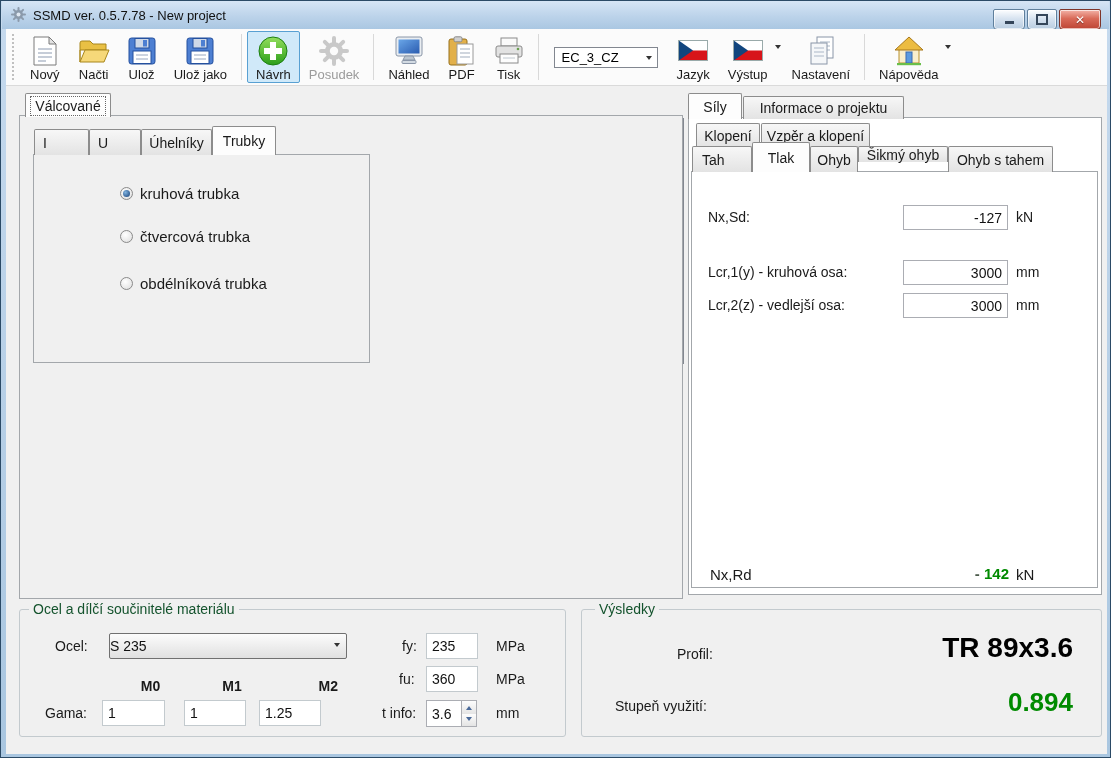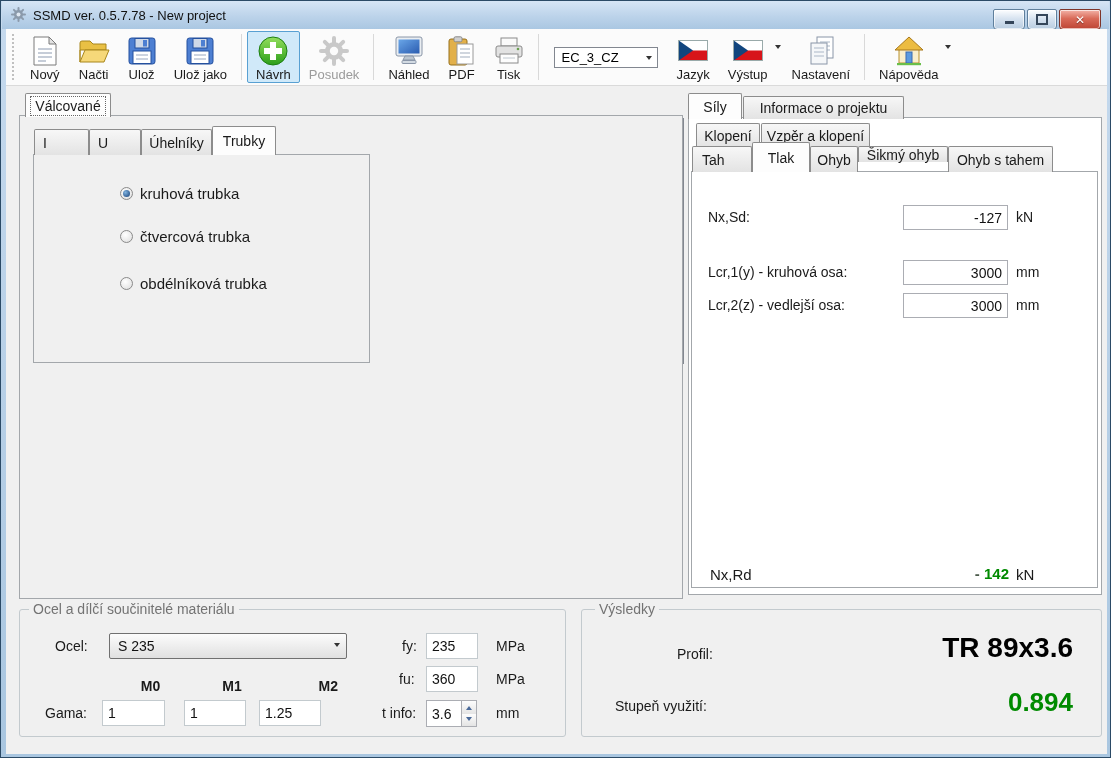--- a/index.html
+++ b/index.html
@@ -61,25 +61,25 @@
   .sbtn{width:17px;height:17px;background:linear-gradient(#fdfdfd,#e8e8e8);border:1px solid #c8c8c8;
     box-sizing:border-box;display:flex;align-items:center;justify-content:center;}
   .tri-l{width:0;height:0;border:4px solid transparent;border-right:5px solid #6a6a6a;margin-left:-3px;}
   .tri-r{width:0;height:0;border:4px solid transparent;border-left:5px solid #6a6a6a;margin-right:-3px;}
   .strack{flex:1;position:relative;height:17px;}
   .sthumb{position:absolute;left:108px;top:0;width:38px;height:17px;background:linear-gradient(#fdfdfd,#dcdcdc);
     border:1px solid #b8b8b8;box-sizing:border-box;}
 
   
   .group{position:absolute;border:1px solid #c3cace;border-radius:3px;box-sizing:border-box;}
-  .gtitle{position:absolute;top:-9px;left:9px;background:#f0f0f0;padding:0 4px;font-size:14px;color:#737373;white-space:nowrap;}
+  .gtitle{position:absolute;top:-9px;left:9px;background:#f0f0f0;padding:0 4px;font-size:14px;color:#14532d;white-space:nowrap;}
 
   
   .combo{border:1px solid #707070;background:linear-gradient(#fcfcfc,#e0e0e0);display:flex;align-items:center;
-    font-size:14px;color:#111;padding-left:8px;position:relative;box-sizing:border-box;border-radius:2px;cursor:default;}
+    font-size:14px;color:#111;position:relative;box-sizing:border-box;border-radius:2px;cursor:default;}
   .combo .arr{position:absolute;right:6px;top:9px;}
   .tb{border:1px solid #abadb3;background:#fff;font-size:14px;color:#111;padding:0 5px;box-sizing:border-box;
     font-family:"Liberation Sans","DejaVu Sans",sans-serif;outline:none;}
   .tb.num{text-align:right;}
   .tb.soft{border-color:#c3cace;}
   .tb.dim{color:#9a9a9a;border-color:#c3cace;}
   .lbl{position:absolute;font-size:14px;color:#1a1a1a;white-space:nowrap;}
   .val{position:absolute;font-size:15px;color:#111;white-space:nowrap;}
 
   .spin{position:absolute;display:flex;}

